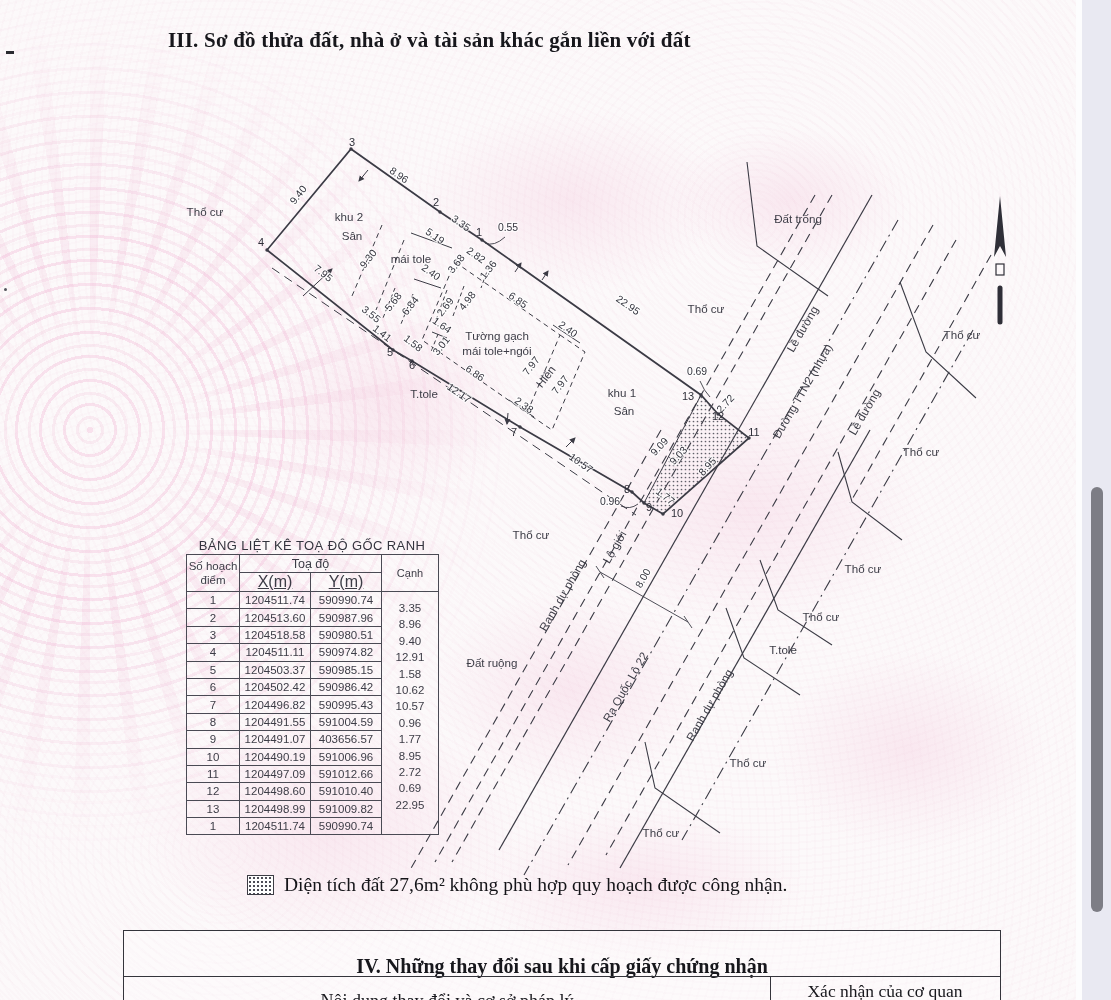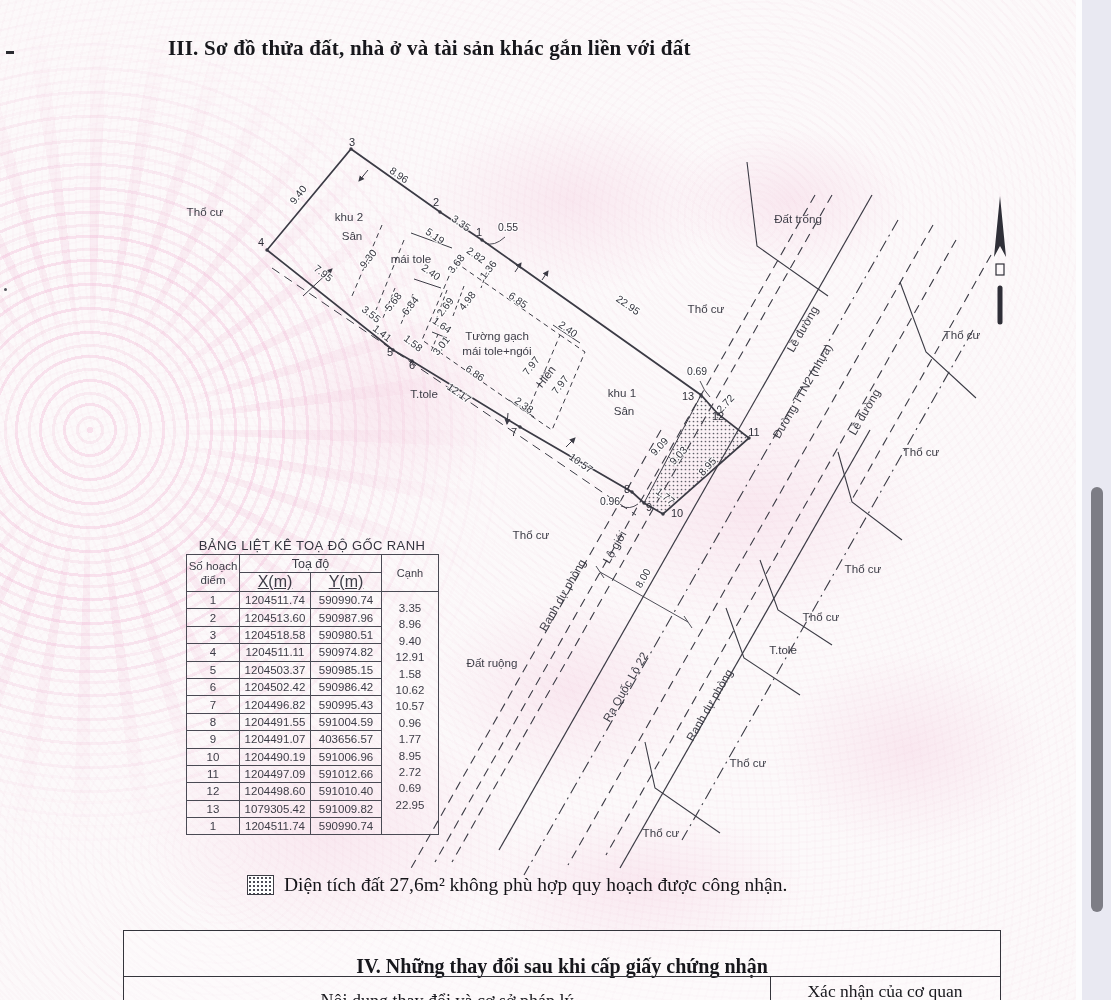--- a/index.html
+++ b/index.html
@@ -14,21 +14,21 @@
   .wm-spokes{left:-350px;top:-10px;width:880px;height:880px;border-radius:50%;
     background:repeating-conic-gradient(rgba(240,172,206,.18) 0 2.5deg,rgba(255,255,255,0) 2.5deg 9deg);
     -webkit-mask:radial-gradient(circle,transparent 12%,#000 28%,rgba(0,0,0,.5) 46%,transparent 66%);
     mask:radial-gradient(circle,transparent 12%,#000 28%,rgba(0,0,0,.5) 46%,transparent 66%);}
   .blob{position:absolute;border-radius:50%;pointer-events:none;
     background:radial-gradient(ellipse,rgba(243,192,216,.30),rgba(255,255,255,0) 65%);}
   .texture{position:absolute;inset:0;pointer-events:none;
     background:repeating-radial-gradient(circle at 68% 22%,rgba(236,195,214,.07) 0 2px,rgba(255,255,255,0) 2px 7px),
                repeating-radial-gradient(circle at 20% 85%,rgba(236,195,214,.06) 0 2px,rgba(255,255,255,0) 2px 8px);}
   
-  .s3-title{position:absolute;left:168px;top:36px;font-size:21px;font-weight:bold;color:#17171c;letter-spacing:.2px;}
+  .s3-title{position:absolute;left:168px;top:28px;font-size:21px;font-weight:bold;color:#17171c;letter-spacing:.2px;}
   .legend{position:absolute;left:231px;top:874px;display:flex;align-items:center;color:#141418;padding-left:16px;}
   .legend .swatch{width:25px;height:18px;border:1.4px solid #3c3c44;margin-right:10px;
     background-image:radial-gradient(#4c4c56 .8px,transparent .95px);background-size:4px 4px;background-color:#fff;}
   .legend .note{font-size:19.5px;}
   .s4-box{position:absolute;left:123px;top:930px;width:876px;height:90px;border:1.6px solid #34343b;background:rgba(255,255,255,.25);}
   .s4-title{position:absolute;left:0;top:8px;width:100%;text-align:center;font-size:20px;font-weight:bold;color:#17171c;margin-top:16px;}
   .s4-rule{position:absolute;left:0;top:45px;width:100%;border-top:1.4px solid #34343b;}
   .s4-div{position:absolute;left:646px;top:45px;width:0;height:45px;border-left:1.4px solid #34343b;}
   .s4-left{position:absolute;left:0;top:60px;width:646px;text-align:center;font-size:18px;color:#17171c;}
   .s4-right{position:absolute;left:646px;top:50px;width:230px;text-align:center;font-size:17.5px;color:#17171c;}
@@ -353,21 +353,21 @@
             <td class="c">1204497.09</td>
             <td class="c">591012.66</td>
           </tr>
           <tr>
             <td class="c">12</td>
             <td class="c">1204498.60</td>
             <td class="c">591010.40</td>
           </tr>
           <tr>
             <td class="c">13</td>
-            <td class="c">1079305.42</td>
+            <td class="c">1204498.99</td>
             <td class="c">591009.82</td>
           </tr>
           <tr>
             <td class="c">1</td>
             <td class="c">1204511.74</td>
             <td class="c">590990.74</td>
           </tr>
         </tbody>
     </table>
   </div>

